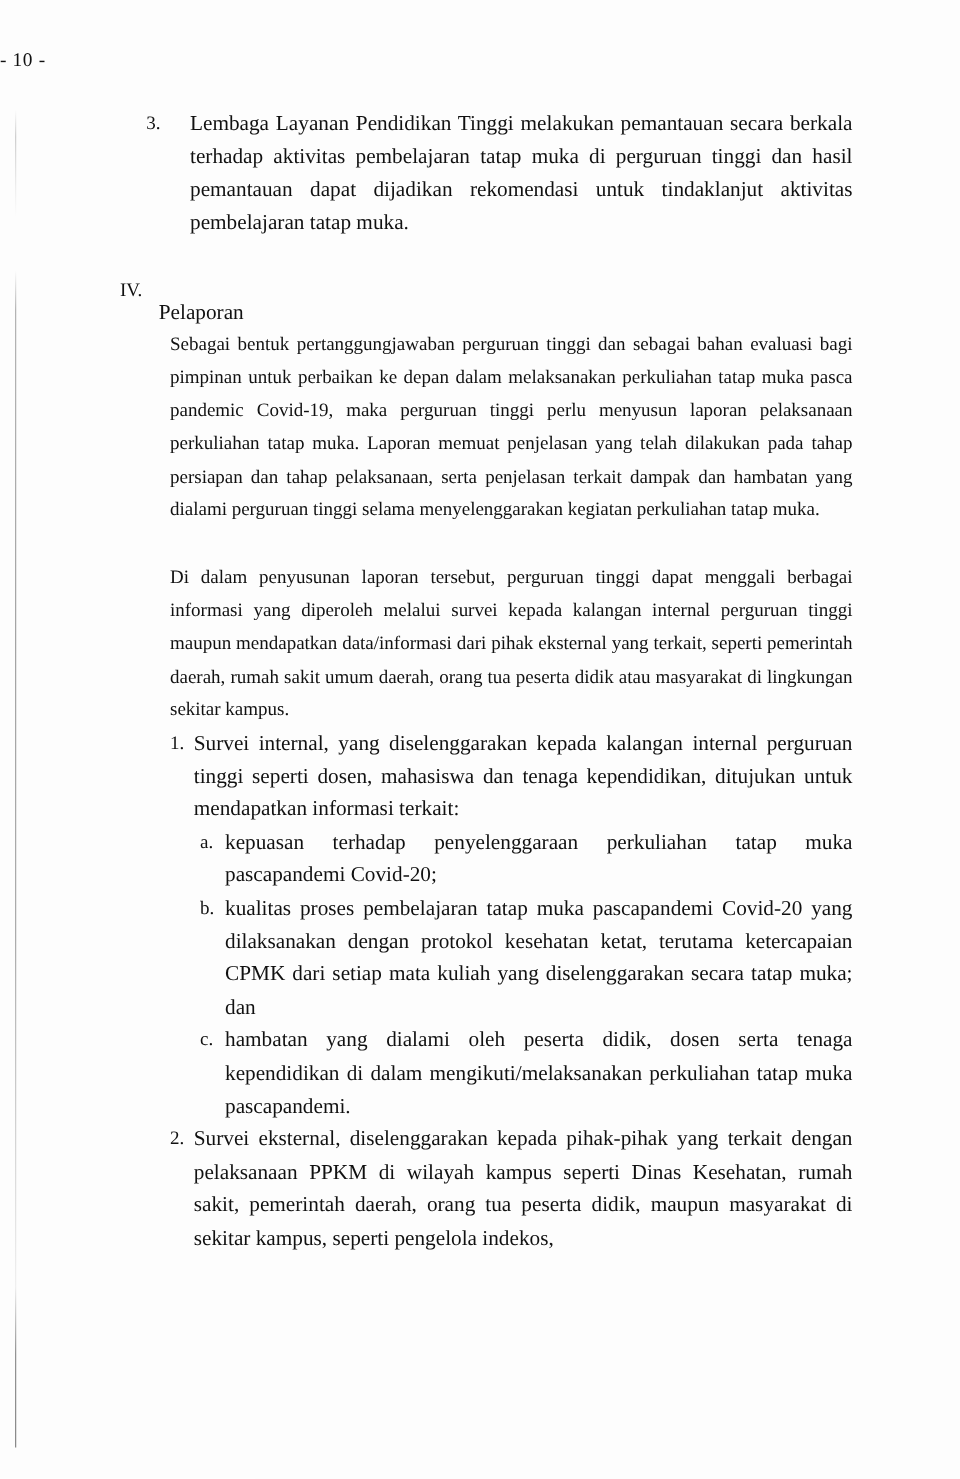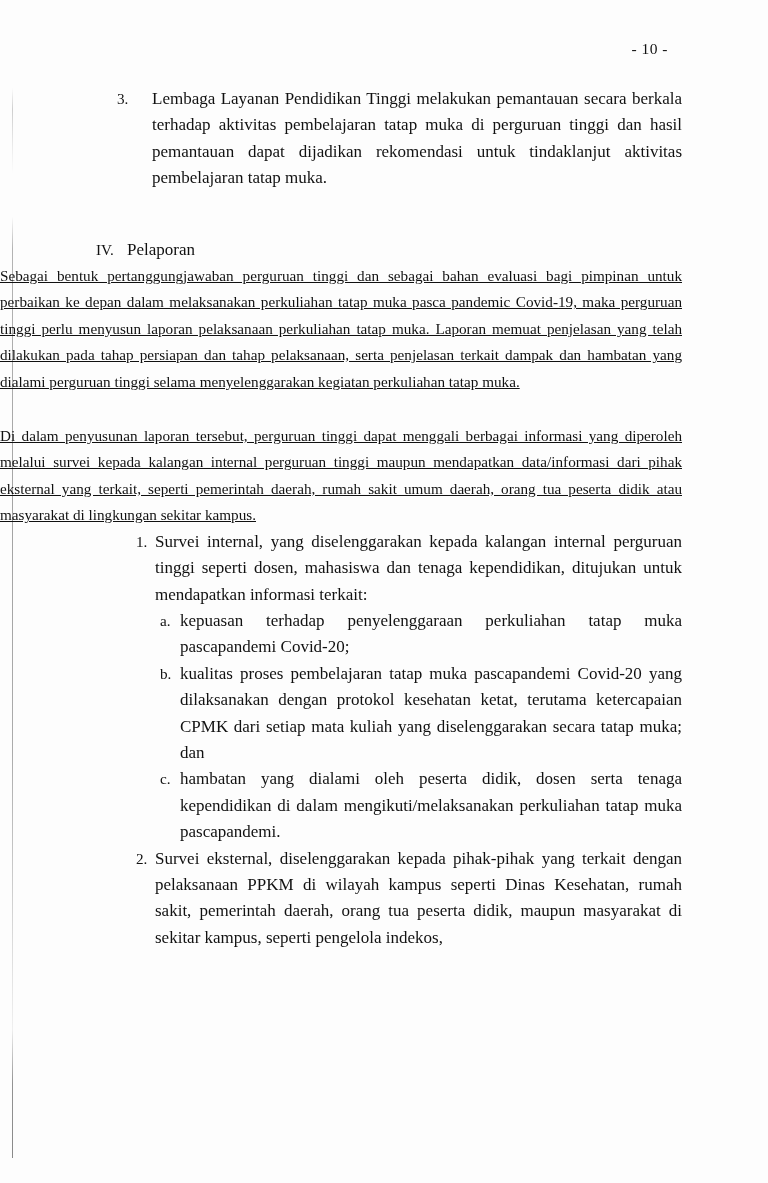--- a/index.html
+++ b/index.html
@@ -36,21 +36,21 @@
         rgba(120,120,120,0.25) 80%,
         rgba(120,120,120,0.10) 88%,
         rgba(60,60,60,0.55) 93%,
         rgba(60,60,60,0.60) 100%);
   }
   .page-number {
     position: absolute;
     top: 40px;
     left: 0;
     width: 668px;
-    text-align: right;
+    text-align: left;
     font-size: 15.5px;
     letter-spacing: 0.5px;
   }
   .content {
     position: absolute;
     left: 0;
     top: 86px;
     width: 768px;
   }
   
@@ -75,41 +75,41 @@
   .itemtext {
     flex: 1 1 auto;
     font-size: 17px;
     line-height: 26.4px;
     text-align: justify;
     text-justify: inter-word;
   }
   
   .section-head {
     display: flex;
-    align-items: flex-end;
+    align-items: flex-start;
     margin-left: 96px;
   }
   .section-head .marker { width: 31px; }
   .section-head .itemtext { text-align: left; margin-top: 17px; }
 
   
   .lvl1 { margin-left: 117px; margin-right: 86px; }
   .lvl1 > .marker { width: 35px; }
 
   .lvl1b { margin-left: 136px; margin-right: 86px; }
   .lvl1b > .marker { width: 19px; }
 
   
   .lvl2 { margin-left: 160px; margin-right: 86px; }
   .lvl2 > .marker { width: 20px; }
 
   
   .para {
+    margin-left: 136px;
     margin-right: 86px;
-    text-decoration: underline;
   }
   .gap-lg { height: 28px; }
 </style>
 </head>
 <body>
 
 <div class="page">
 
   <div class="scan-artifact"></div>
 

